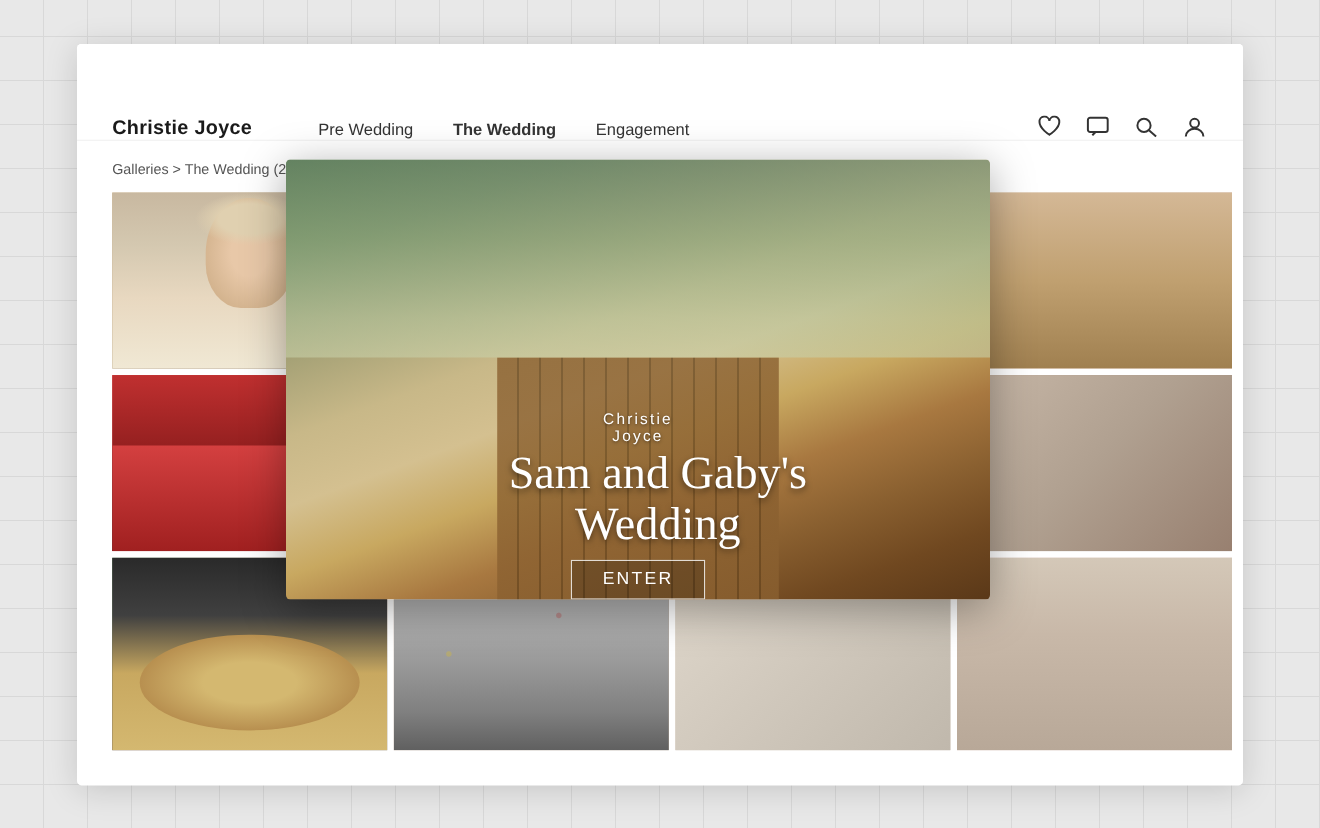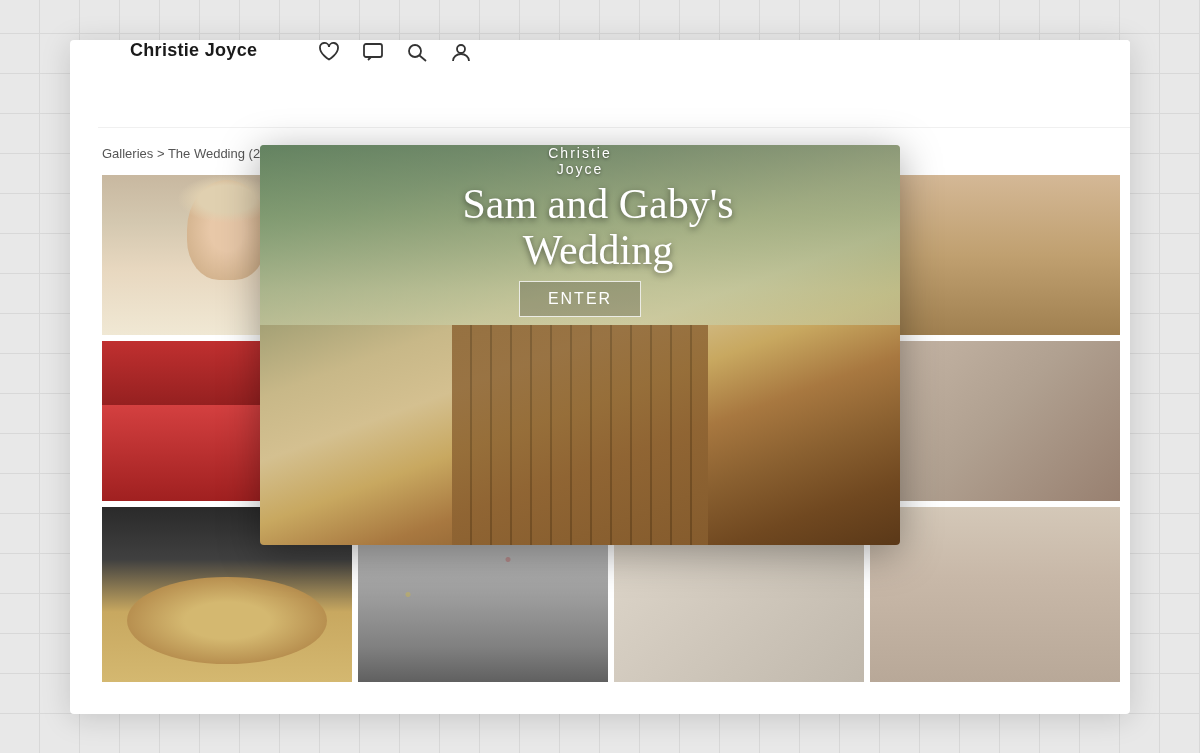--- a/index.html
+++ b/index.html
@@ -33,26 +33,25 @@
       background: #ffffff;
       border-radius: 4px;
       box-shadow: 0 4px 30px rgba(0,0,0,0.15);
       overflow: hidden;
       position: relative;
     }
 
     
     .header {
       display: flex;
-      align-items: flex-start;
+      align-items: flex-end;
       padding: 0 32px;
       height: 88px;
       border-bottom: 1px solid #f0f0f0;
       background: #fff;
-      margin-left: 28px;
     }
 
     .logo {
       font-size: 18px;
       font-weight: 600;
       color: #1a1a1a;
       letter-spacing: 0.3px;
       margin-right: 60px;
       white-space: nowrap;
     }
@@ -319,21 +318,21 @@
         #c8a860 60%,
         #a87840 70%,
         #8a6030 80%,
         #704820 90%,
         #5a3818 100%
       );
       position: relative;
       display: flex;
       flex-direction: column;
       align-items: center;
-      justify-content: flex-start;
+      justify-content: flex-end;
     }
 
     
     .modal-bg::before {
       content: '';
       position: absolute;
       bottom: 0; left: 30%;
       width: 40%; height: 55%;
       background: repeating-linear-gradient(
         90deg,
@@ -401,20 +400,25 @@
     svg { display: block; }
   </style>
 </head>
 <body>
 
 <div class="app-window">
 
   <header class="header">
     <div class="logo">Christie Joyce</div>
 
+    <nav class="nav">
+      <a class="nav-item">Pre Wedding</a>
+      <a class="nav-item active">The Wedding</a>
+      <a class="nav-item">Engagement</a>
+    </nav>
 
     <div class="header-icons">
       <div class="icon-btn">
         <svg width="22" height="20" viewBox="0 0 22 20" fill="none" stroke="#333" stroke-width="1.8">
           <path d="M11 17.5S2 12 2 6a4.5 4.5 0 0 1 9-1 4.5 4.5 0 0 1 9 1c0 6-9 11.5-9 11.5z"></path>
         </svg>
       </div>
       <div class="icon-btn">
         <svg width="22" height="20" viewBox="0 0 22 20" fill="none" stroke="#333" stroke-width="1.8">
           <rect x="2" y="2" width="18" height="13" rx="2"></rect>

